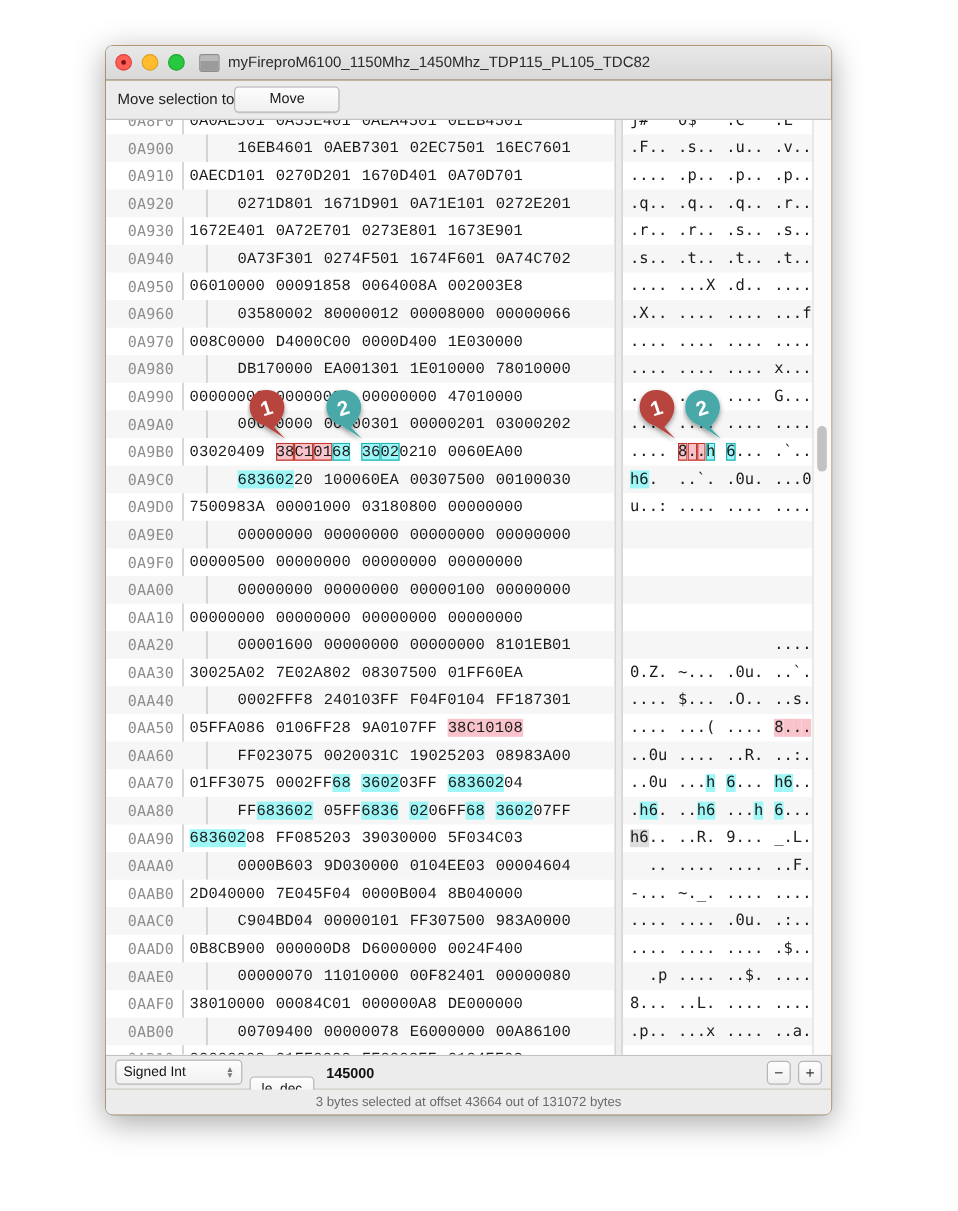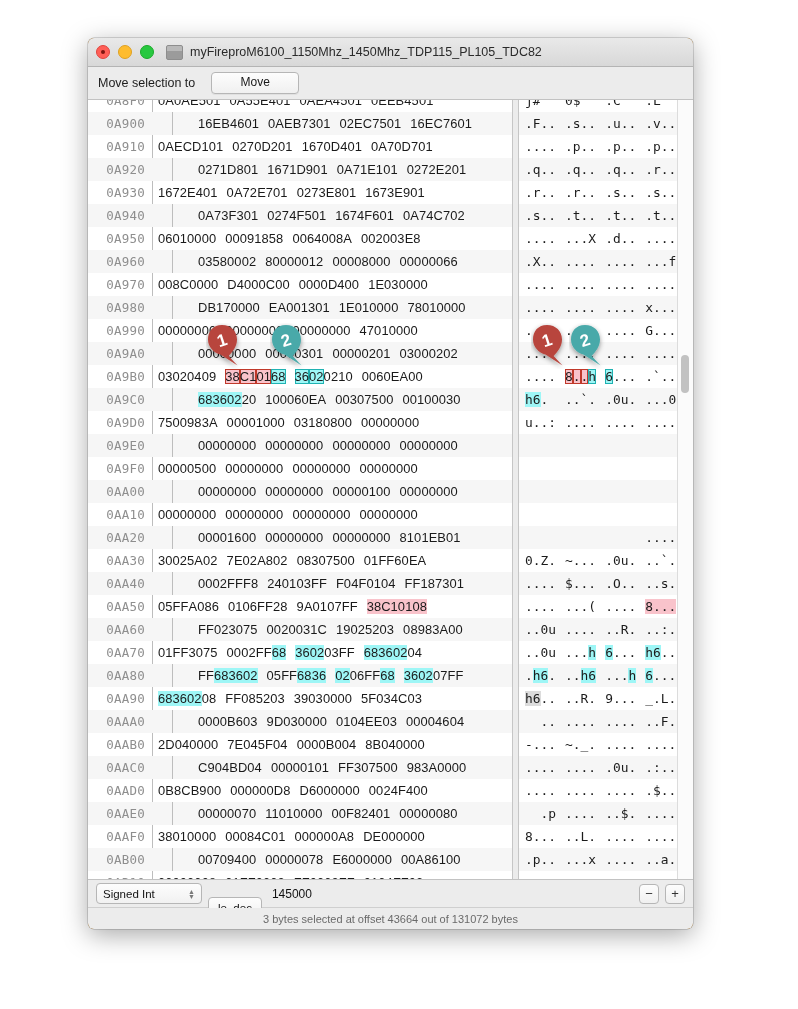--- a/index.html
+++ b/index.html
@@ -36,21 +36,21 @@
   }
   .title-text{
     margin-left:7px;font-size:12.5px;color:#2a2a2a;white-space:nowrap;
     font-family:"Liberation Sans",sans-serif;
   }
 
   
   .movebar{
     flex:0 0 32px;height:32px;background:#ececec;
     border-bottom:1px solid #c2c2c2;
-    display:flex;align-items:center;padding:0 10px;gap:16px;
+    display:flex;align-items:center;padding:0 10px;gap:0;
   }
   .move-label{font-size:12.5px;color:#1d1d1d;white-space:nowrap;}
   .move-input{
     flex:1 1 auto;height:19px;background:#fff;border:1px solid #bdbdbd;
     border-radius:2px;font-size:12px;color:#161616;
     padding:0 5px;line-height:19px;
     font-family:"Liberation Sans",sans-serif;
     box-shadow:inset 0 1px 1px rgba(0,0,0,.07);
   }
   .move-btn{
@@ -92,21 +92,21 @@
     width:64px;flex:0 0 64px;text-align:right;padding-right:7px;
     font-family:"DejaVu Sans Mono","Liberation Mono",monospace;
     font-size:12.5px;color:#8e8e8e;letter-spacing:.2px;
     box-sizing:border-box;
   }
   .addrline{
     width:1px;flex:0 0 1px;height:23px;background:#bdbdbd;
   }
   .hexcells{
     flex:1 1 auto;display:flex;padding-left:5px;box-sizing:border-box;
-    font-family:Liberation Sans, sans-serif;
+    font-family:Liberation Mono, monospace;
     font-size:12.9px;color:#1a1a1a;letter-spacing:.1px;align-items:center;
   }
   .grp{display:flex;margin-right:9px;}
   .grp:last-child{margin-right:0;}
   .by{padding:0 0;white-space:pre;}
 
   .asciirow{
     height:23px;display:flex;align-items:center;box-sizing:border-box;
     padding-left:6px;
     font-family:"DejaVu Sans Mono","Liberation Mono",monospace;
@@ -137,21 +137,21 @@
     border:1px solid #b6b6b6;border-radius:4px;
     font-size:11.5px;color:#141414;
   }
   .popup .arrows{display:flex;flex-direction:column;line-height:5px;font-size:7px;color:#7a7a7a;}
   .pill{
     height:19px;padding:0 9px;display:flex;align-items:center;
     background:linear-gradient(to bottom,#fdfdfd,#f1f1f1);
     border:1px solid #b6b6b6;border-radius:4px;
     font-size:11.5px;color:#141414;margin-top:28px;
   }
-  .val{font-size:12px;color:#111;margin-left:4px;}
+  .val{font-size:12px;color:#111;margin-left:4px;font-weight:bold;}
   .spacer{flex:1 1 auto;}
   .sqbtn{
     width:18px;height:18px;display:flex;align-items:center;justify-content:center;
     background:linear-gradient(to bottom,#fdfdfd,#f0f0f0);
     border:1px solid #b6b6b6;border-radius:4px;
     font-size:13px;color:#333;line-height:1;
   }
 
   
   .statusbar{

